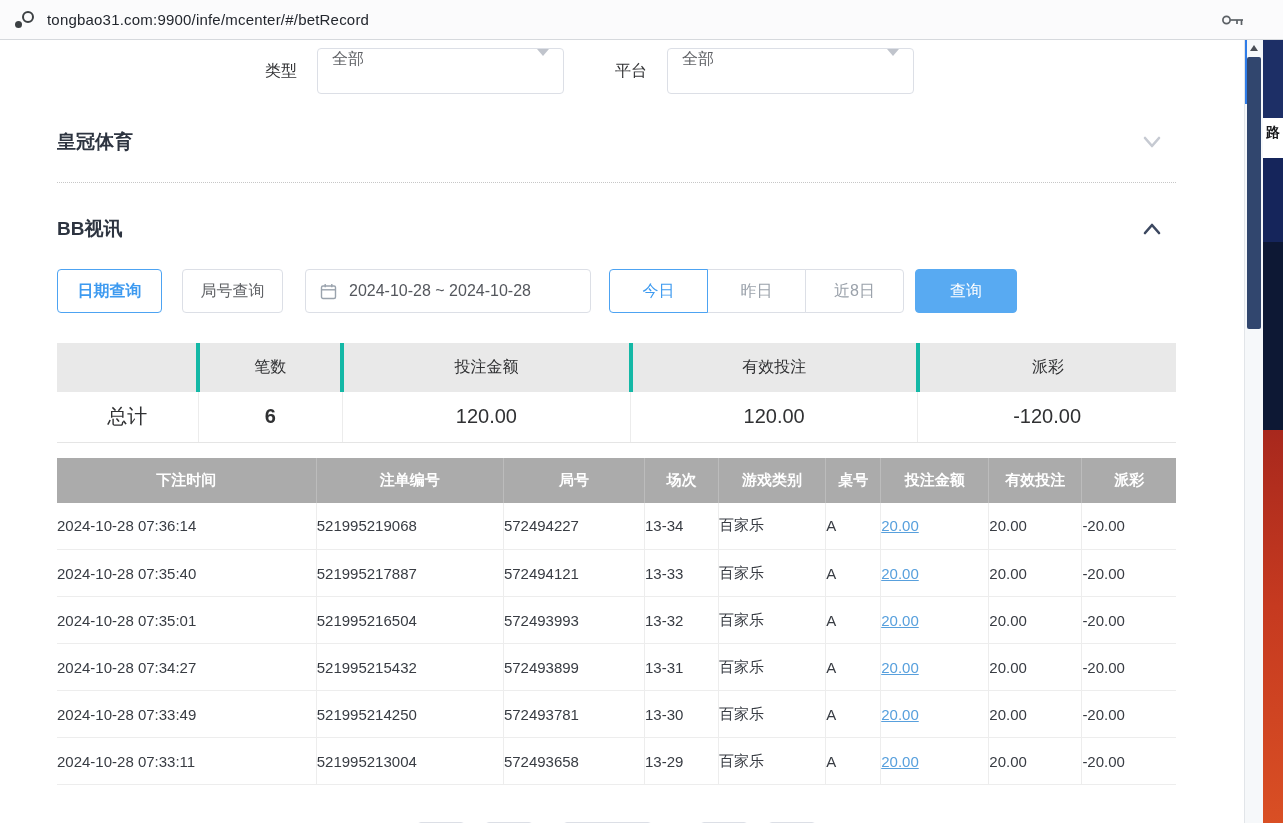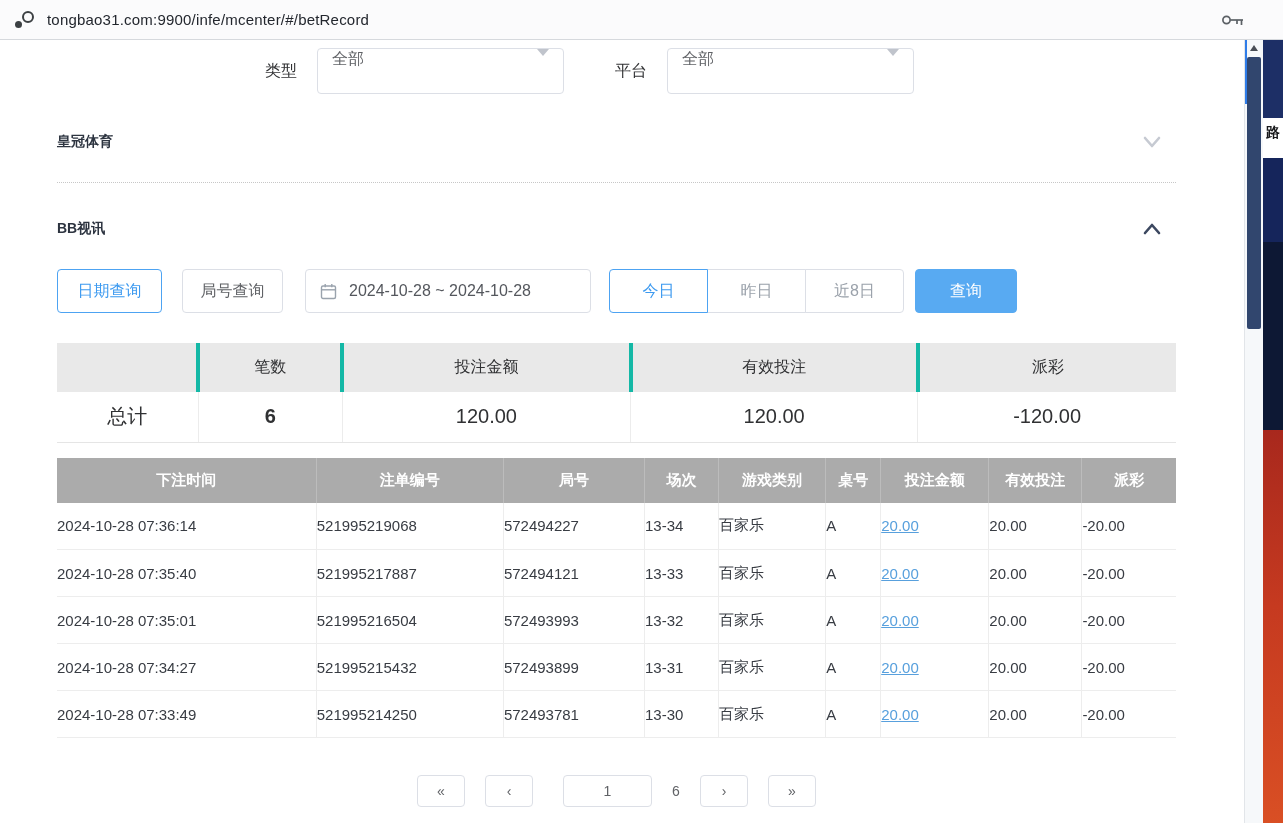--- a/index.html
+++ b/index.html
@@ -44,30 +44,30 @@
     display:flex; align-items:flex-start; justify-content:space-between; padding:0 14px;
     color:#606266; font-size:16px; cursor:pointer; }
   .caret-down { width:0; height:0; border-left:6px solid transparent; border-right:6px solid transparent;
     border-top:7px solid #c0c4cc; }
   .spacer-51 { width:51px; }
 
   
   .section-head { display:flex; align-items:center; justify-content:space-between; height:28px; }
   .section-head.crown { margin-top:34px; }
   .section-head.bb { margin-top:32px; }
-  .section-title { font-size:14px; font-weight:700; color:#2d3440; }
+  .section-title { font-size:19px; font-weight:700; color:#2d3440; }
   .chevron-btn { cursor:pointer; display:flex; align-items:center; padding-right:12px; }
   .divider { border-top:1px dotted #c7c7c7; margin-top:26px; }
 
   
   .query-row { display:flex; align-items:center; margin-top:26px; }
   .btn { height:44px; border:1px solid #dcdfe6; background:#fff; border-radius:4px; font-size:16px;
     color:#606266; display:flex; align-items:center; justify-content:center; cursor:pointer;
     font-family:inherit; }
-  .btn-date { width:105px; border-color:#4da3f2; color:#3d9af0; font-weight:400; }
+  .btn-date { width:105px; border-color:#4da3f2; color:#3d9af0; font-weight:700; }
   .btn-round { width:101px; margin-left:20px; }
   .date-input { margin-left:22px; width:286px; height:44px; border:1px solid #dcdfe6; border-radius:4px;
     display:flex; align-items:center; padding:0 14px; gap:12px; font-size:16px; color:#54575d;
     cursor:pointer; background:#fff; }
   .btn-group { display:flex; margin-left:12px; }
   .btn-group .btn { width:99px; border-radius:0; margin-left:-1px; color:#9aa1aa; }
   .btn-group .btn:first-child { border-radius:4px 0 0 4px; margin-left:6px; }
   .btn-group .btn:last-child { border-radius:0 4px 4px 0; }
   .btn-group .btn.active { border-color:#4da3f2; color:#3d9af0; position:relative; z-index:2; }
   .btn-search { width:102px; margin-left:11px; background:#58aaf2; border-color:#58aaf2; color:#fff; }
@@ -284,20 +284,31 @@
             <td>2024-10-28 07:33:49</td>
             <td>521995214250</td>
             <td>572493781</td>
             <td>13-30</td>
             <td>百家乐</td>
             <td>A</td>
             <td><a class="cell-link">20.00</a></td>
             <td>20.00</td>
             <td class="red">-20.00</td>
           </tr>
+          <tr>
+            <td>2024-10-28 07:33:11</td>
+            <td>521995213004</td>
+            <td>572493658</td>
+            <td>13-29</td>
+            <td>百家乐</td>
+            <td>A</td>
+            <td><a class="cell-link">20.00</a></td>
+            <td>20.00</td>
+            <td class="red">-20.00</td>
+          </tr>
         </tbody>
     </table>
 
     <div class="pagination">
       <div class="page-btn">«</div>
       <div class="page-btn pg-gap20">‹</div>
       <div class="page-btn page-select pg-gap30">1</div>
       <div class="page-indicator">6</div>
       <div class="page-btn">›</div>
       <div class="page-btn pg-gap20">»</div>

